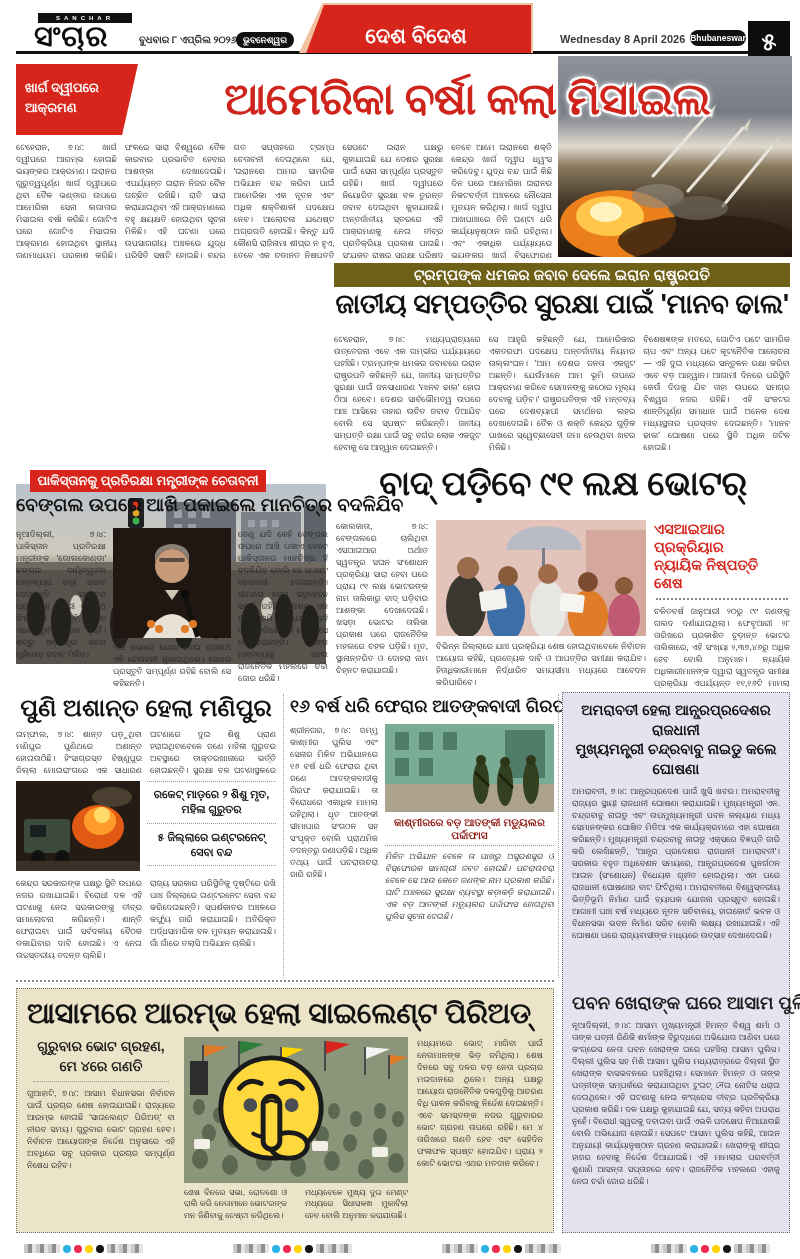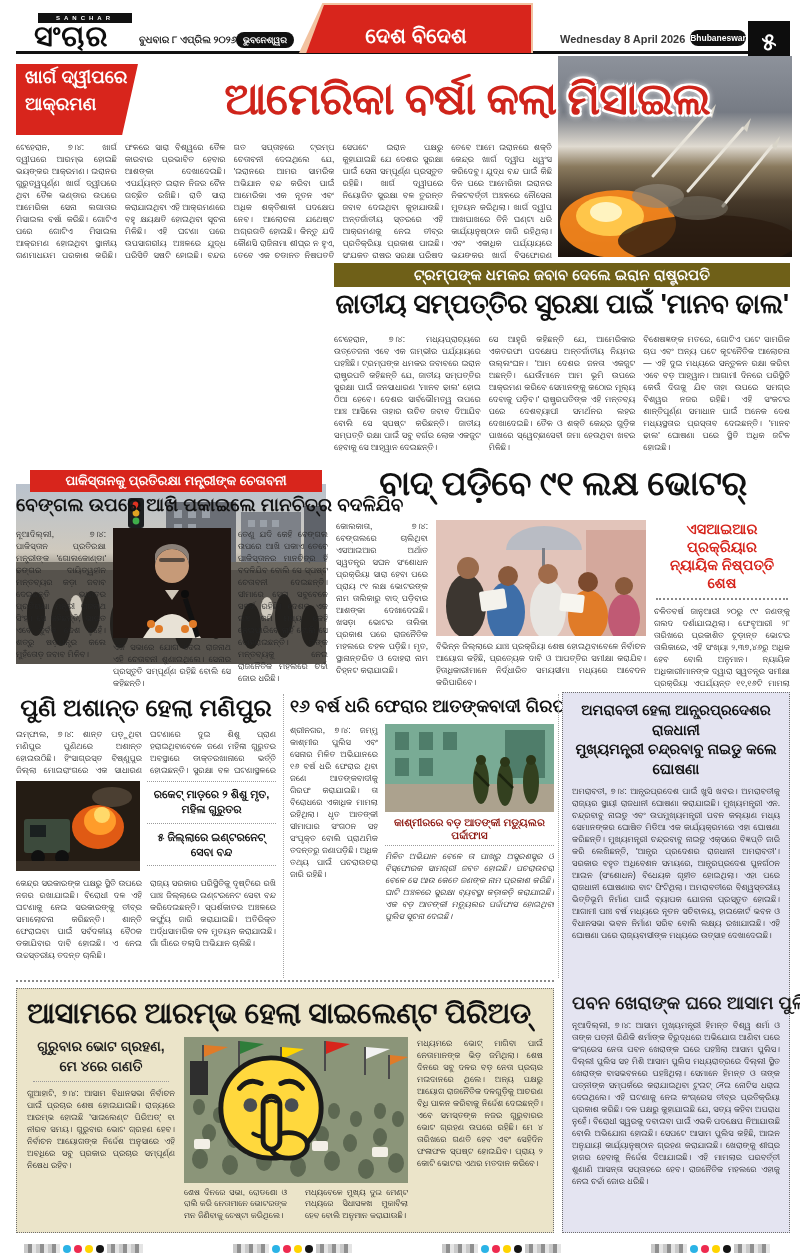--- a/index.html
+++ b/index.html
@@ -10,53 +10,53 @@
   .cols{display:flex;gap:8px;}
   .col{flex:1;overflow:hidden;}
   .dotted-h{border-top:2px dotted #8a8a8a;}
   .dotted-fine{border-top:1px dotted #9a9a9a;}
   .vrule{border-left:1px dotted #a5a5a5;}
   .band-red{background:#d8251c;color:#fff;font-weight:bold;display:flex;align-items:center;justify-content:center;}
   .band-olive{background:#6f6018;color:#fff;font-weight:bold;display:flex;align-items:center;justify-content:center;}
   .pill{background:#101010;color:#fff;border-radius:9px;display:flex;align-items:center;justify-content:center;font-weight:bold;}
   .photo{position:relative;overflow:hidden;}
   .hl{font-weight:bold;color:#111;}
-  .subhead-red{color:#d6231a;font-weight:bold;text-align:center;line-height:1.25;}
+  .subhead-red{color:#d6231a;font-weight:bold;text-align:left;line-height:1.25;}
   .boxed{border:1px dotted #6e6e6e;}
   
   #brandstrip{left:38px;top:13px;width:94px;height:10px;background:#111;color:#fff;font-size:6px;
               letter-spacing:4px;display:flex;align-items:center;justify-content:center;font-weight:bold;}
   #brand{left:34px;top:20px;width:102px;font-size:29px;font-weight:bold;color:#0d0d0d;letter-spacing:1px;}
   #masthead-rule{left:16px;top:51px;width:774px;height:3px;background:#111;}
   #banner-outer{left:299px;top:3px;width:234px;height:50px;background:#f2c2a0;
                 clip-path:polygon(10% 0,100% 0,100% 100%,0 100%);}
   #banner-inner{position:absolute;left:2px;top:2px;width:230px;height:62px;background:#d8251c;
                 clip-path:polygon(10% 0,100% 0,100% 100%,0 100%);
                 display:flex;align-items:center;justify-content:center;color:#fff;font-size:21px;font-weight:bold;}
   #pagebox{left:748px;top:21px;width:42px;height:41px;background:#0d0d0d;color:#fff;font-size:24px;
            display:flex;align-items:center;justify-content:center;font-weight:bold;}
   
   #lead-kicker{left:16px;top:64px;width:122px;height:71px;background:#d8251c;
                clip-path:polygon(0 0,100% 0,87% 100%,0 100%);color:#fff;font-weight:bold;
-               font-size:18px;line-height:1.5;padding:0 0 0 9px;box-sizing:border-box;}
+               font-size:13px;line-height:1.5;padding:14px 0 0 9px;box-sizing:border-box;}
   #lead-headline{left:138px;top:62px;width:658px;height:74px;font-size:44px;font-weight:bold;color:#cf241b;
                  white-space:nowrap;letter-spacing:-1px;display:flex;align-items:center;justify-content:center;
                  text-shadow:-2px -2px 0 #fff,2px -2px 0 #fff,-2px 2px 0 #fff,2px 2px 0 #fff,0 0 7px #fff,0 0 7px #fff;
                  z-index:5;}
   #lead-photo{left:558px;top:56px;width:234px;height:201px;
               background:linear-gradient(180deg,#8d929b 0%,#767b84 28%,#a4947757 45%,#8a7a5e 55%,#46392a 72%,#1c130c 100%);}
   #lead-body{left:16px;top:141px;width:536px;height:117px;}
   
   #protest-photo{left:16px;top:283px;width:310px;height:180px;
                  background:linear-gradient(180deg,#b9c2cd 0%,#cfc9bd 38%,#6e6a62 55%,#4e4a44 75%,#3a3732 100%);}
   #iran-band{left:334px;top:263px;width:456px;height:24px;font-size:15px;}
   #iran-headline{left:334px;top:289px;width:456px;font-size:27px;letter-spacing:-0.5px;text-align:center;white-space:nowrap;}
   #iran-body{left:334px;top:333px;width:456px;height:129px;}
   
-  #bengal-band{left:30px;top:470px;width:292px;height:22px;font-size:13px;}
+  #bengal-band{left:30px;top:470px;width:236px;height:22px;font-size:13px;}
   #bengal-headline{left:16px;top:494px;width:312px;font-size:18.5px;text-align:center;white-space:nowrap;}
   #bengal-row{left:16px;top:528px;width:312px;height:160px;display:flex;gap:7px;}
   #rajnath-photo{width:118px;height:110px;background:#1b130e;flex:none;}
   
   #voters-headline{left:336px;top:464px;width:454px;font-size:34px;letter-spacing:-0.5px;text-align:center;white-space:nowrap;}
   #voters-row{left:336px;top:520px;width:454px;height:168px;display:flex;gap:8px;}
   
   #manipur{left:16px;top:692px;width:260px;height:286px;}
   #terror{left:290px;top:692px;width:264px;height:286px;}
   #vrule1{left:283px;top:694px;height:284px;}

